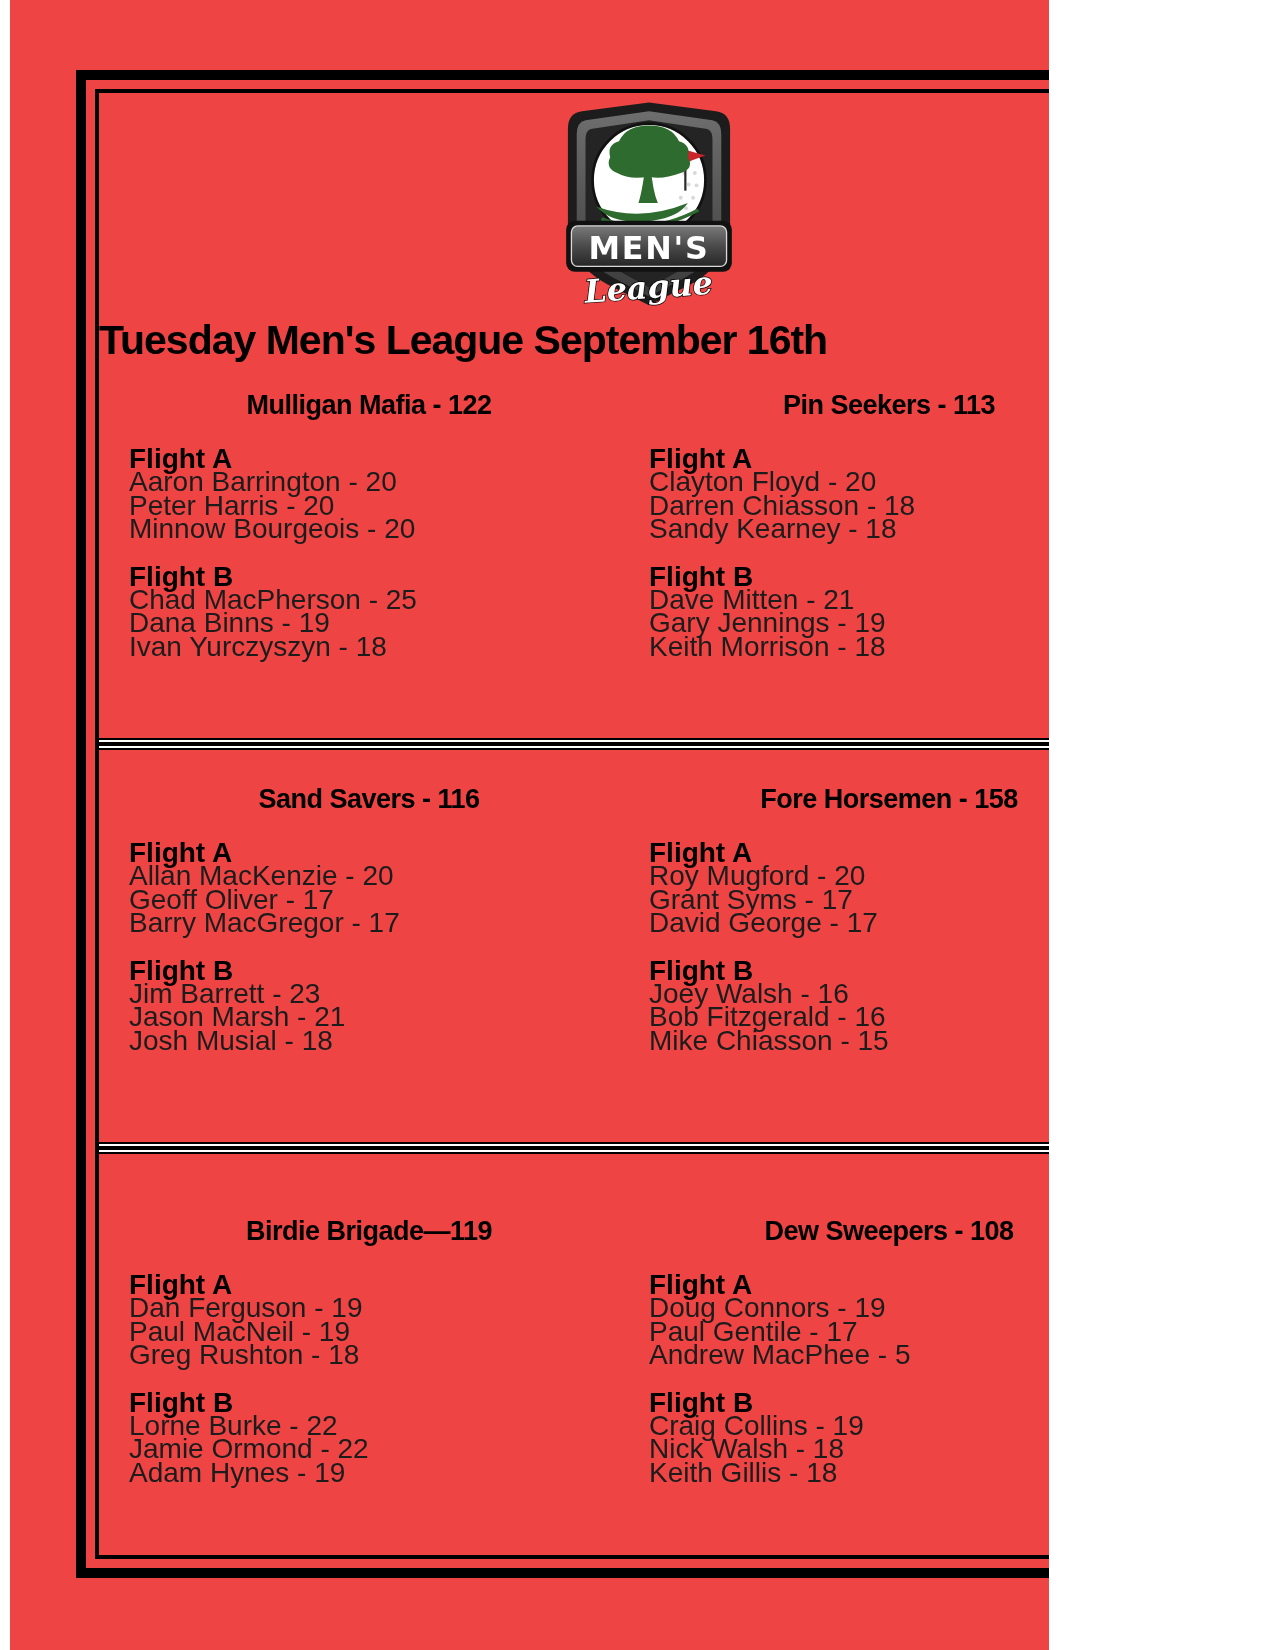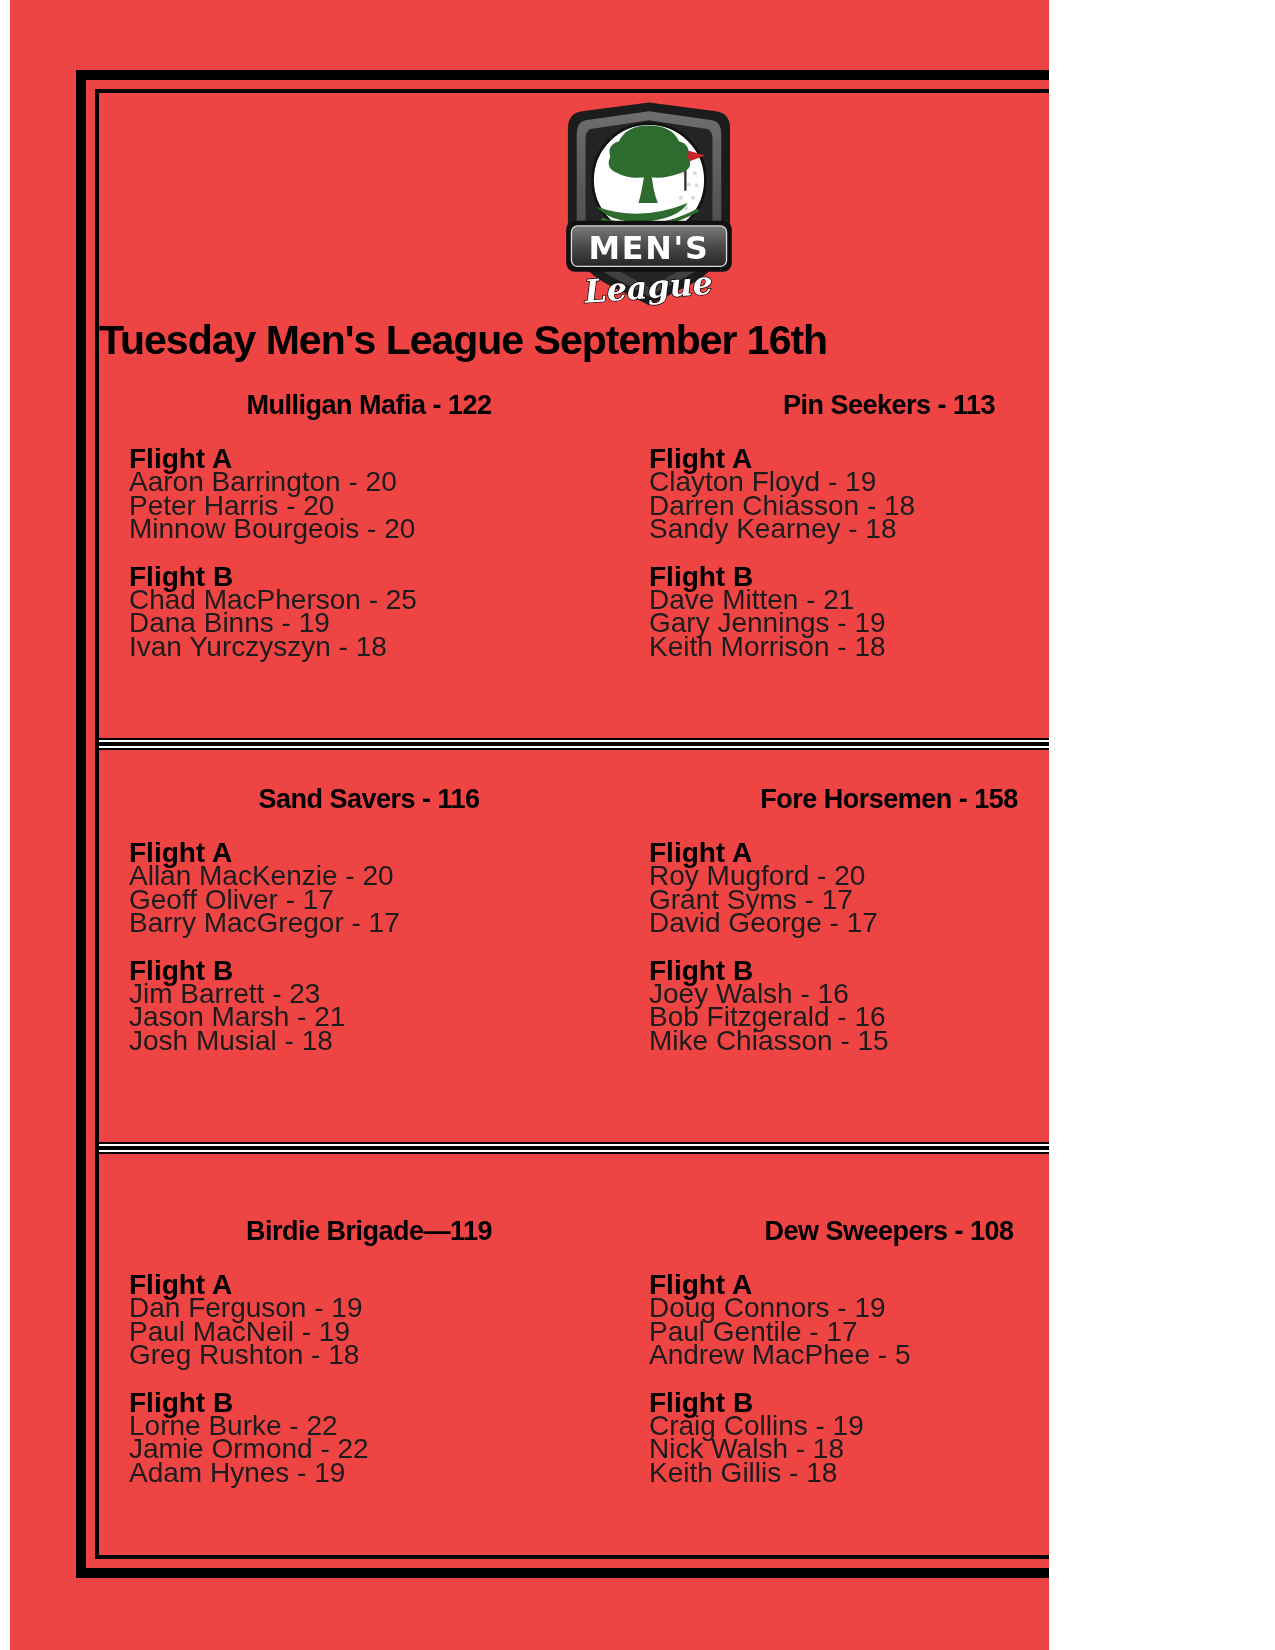--- a/index.html
+++ b/index.html
@@ -153,21 +153,21 @@
               <p class="flight-label">Flight B</p>
               <p class="player">Chad MacPherson - 25</p>
               <p class="player">Dana Binns - 19</p>
               <p class="player">Ivan Yurczyszyn - 18</p>
             </div>
           </div>
           <div class="team-col">
             <h2 class="team-title">Pin Seekers - 113</h2>
             <div class="flight">
               <p class="flight-label">Flight A</p>
-              <p class="player">Clayton Floyd - 19</p>
+              <p class="player">Clayton Floyd - 20</p>
               <p class="player">Darren Chiasson - 18</p>
               <p class="player">Sandy Kearney - 18</p>
             </div>
             <div class="flight">
               <p class="flight-label">Flight B</p>
               <p class="player">Dave Mitten - 21</p>
               <p class="player">Gary Jennings - 19</p>
               <p class="player">Keith Morrison - 18</p>
             </div>
           </div>

